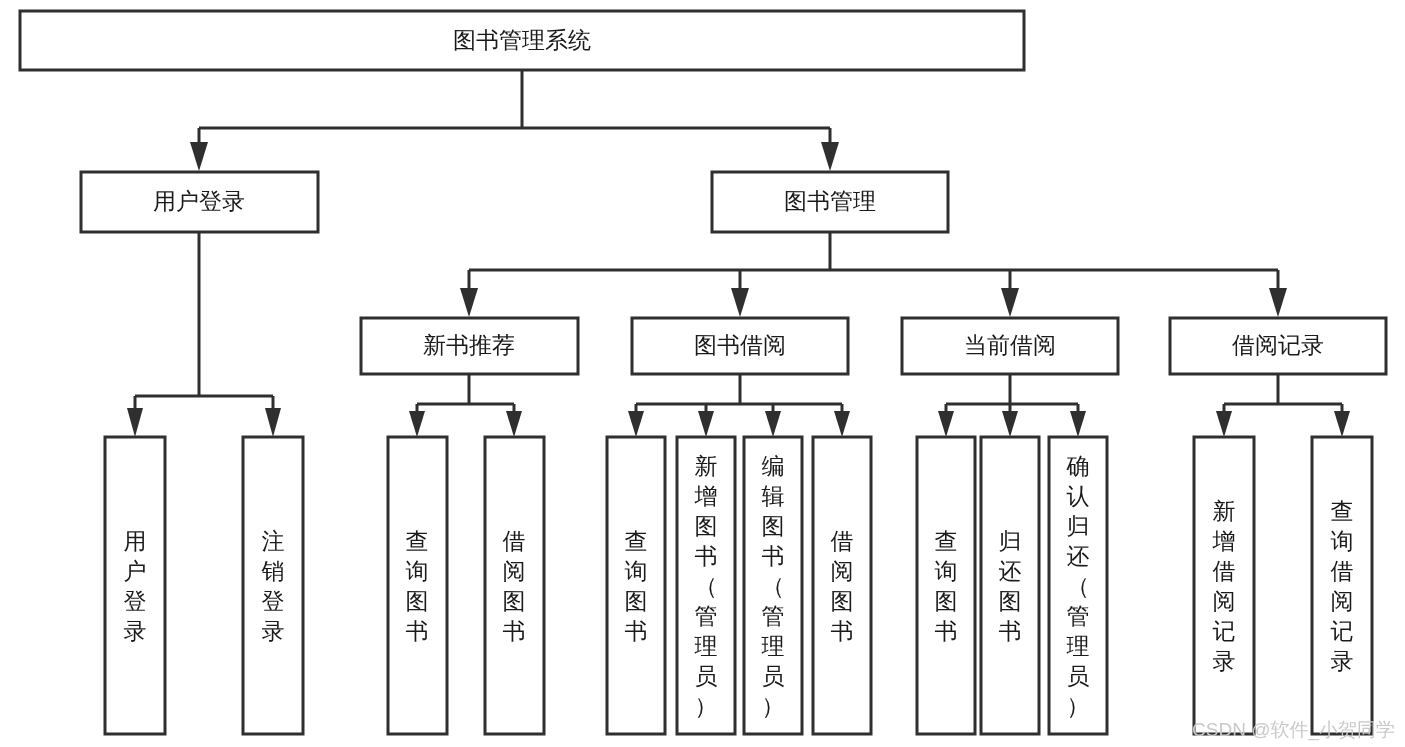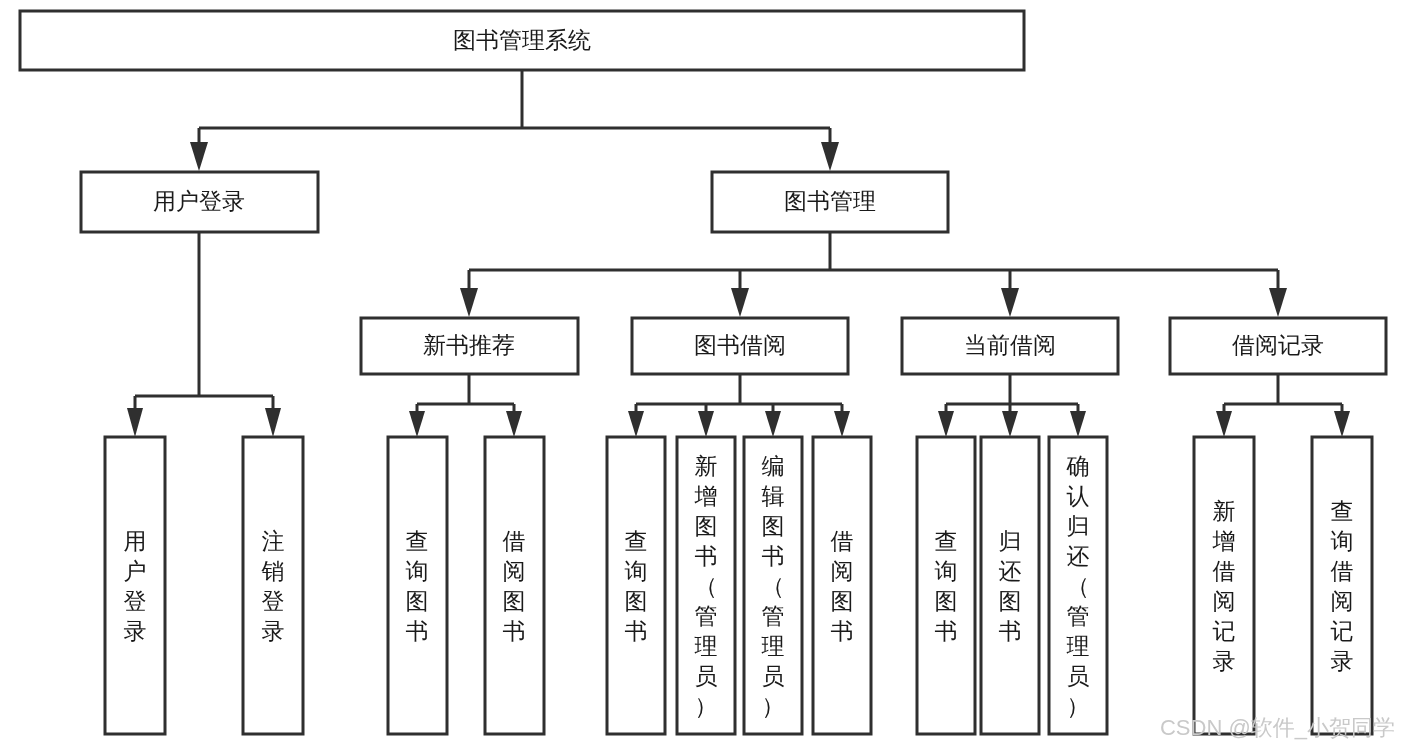--- a/index.html
+++ b/index.html
@@ -53,21 +53,21 @@
     font-family: "Liberation Sans", "DejaVu Sans", sans-serif;
     font-size: 23px;
     fill: #1a1a1a;
     text-anchor: middle;
   }
   .watermark {
     position: absolute;
     right: 10px;
     bottom: 4px;
     font-family: "Liberation Sans", "DejaVu Sans", sans-serif;
-    font-size: 22px;
+    font-size: 19px;
     color: #c9c9c9;
     white-space: nowrap;
     user-select: none;
   }
 </style>
 </head>
 <body>
 
 <div id="diagram-root">
 

